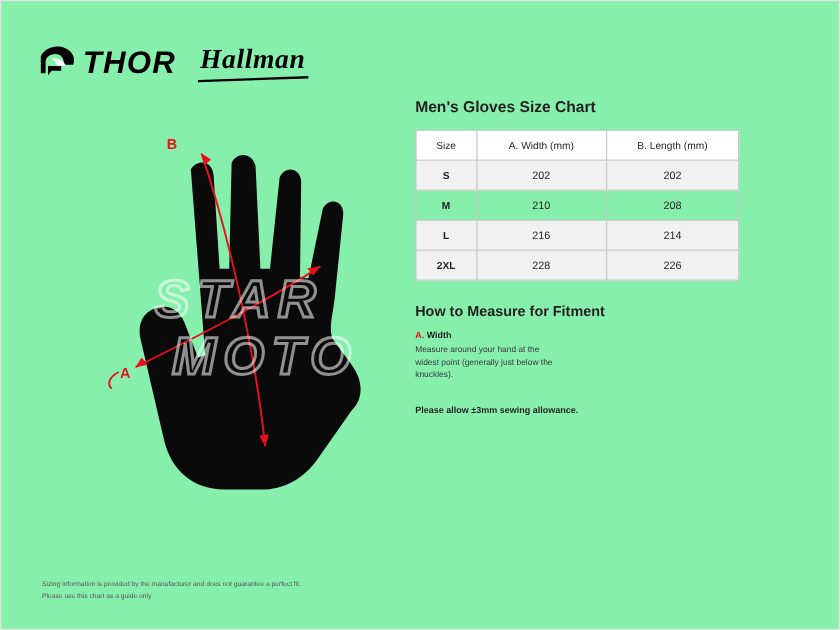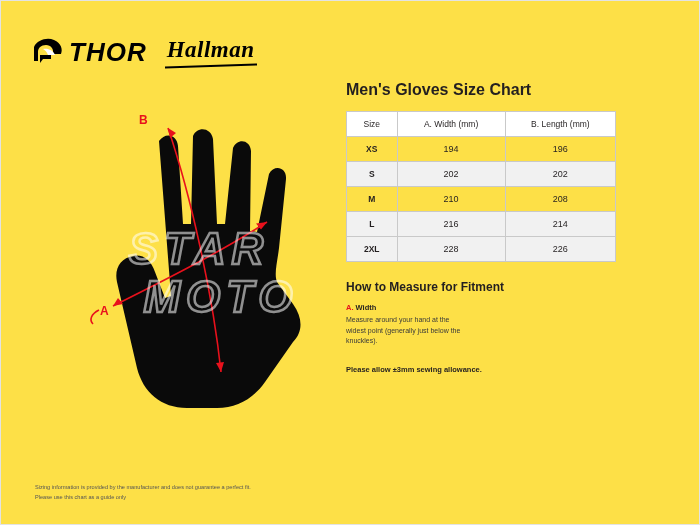--- a/index.html
+++ b/index.html
@@ -8,21 +8,21 @@
     background: #ffffff;
   }
   body {
     font-family: "Liberation Sans", sans-serif;
     color: #231f20;
   }
   #page {
     position: relative;
     width: 700px;
     height: 525px;
-    background: #fde047;
+    background: #86efac;
     overflow: hidden;
     box-sizing: border-box;
     border: 1px solid #e3e3e3;
   }
 
   
   .brand-row {
     position: absolute;
     left: 30px;
     top: 34px;
@@ -94,21 +94,21 @@
   }
 
   
   .right-col {
     position: absolute;
     left: 345px;
     top: 80px;
     width: 320px;
   }
   .chart-title {
-    font-size: 16px;
+    font-size: 13px;
     font-weight: bold;
     color: #231f20;
     margin-bottom: 12px;
   }
   table.size-chart {
     border-collapse: collapse;
     width: 270px;
     font-size: 9px;
   }
   table.size-chart th,
@@ -269,25 +269,20 @@
 
     <table class="size-chart">
       <thead>
         <tr>
           <th class="col-size">Size</th>
           <th class="col-a">A. Width (mm)</th>
           <th class="col-b">B. Length (mm)</th>
         </tr>
       </thead>
       <tbody>
-        <tr>
-          <td class="size-cell">XS</td>
-          <td class="col-a">194</td>
-          <td class="col-b">196</td>
-        </tr>
         <tr class="shaded">
           <td class="size-cell">S</td>
           <td class="col-a">202</td>
           <td class="col-b">202</td>
         </tr>
         <tr>
           <td class="size-cell">M</td>
           <td class="col-a">210</td>
           <td class="col-b">208</td>
         </tr>

